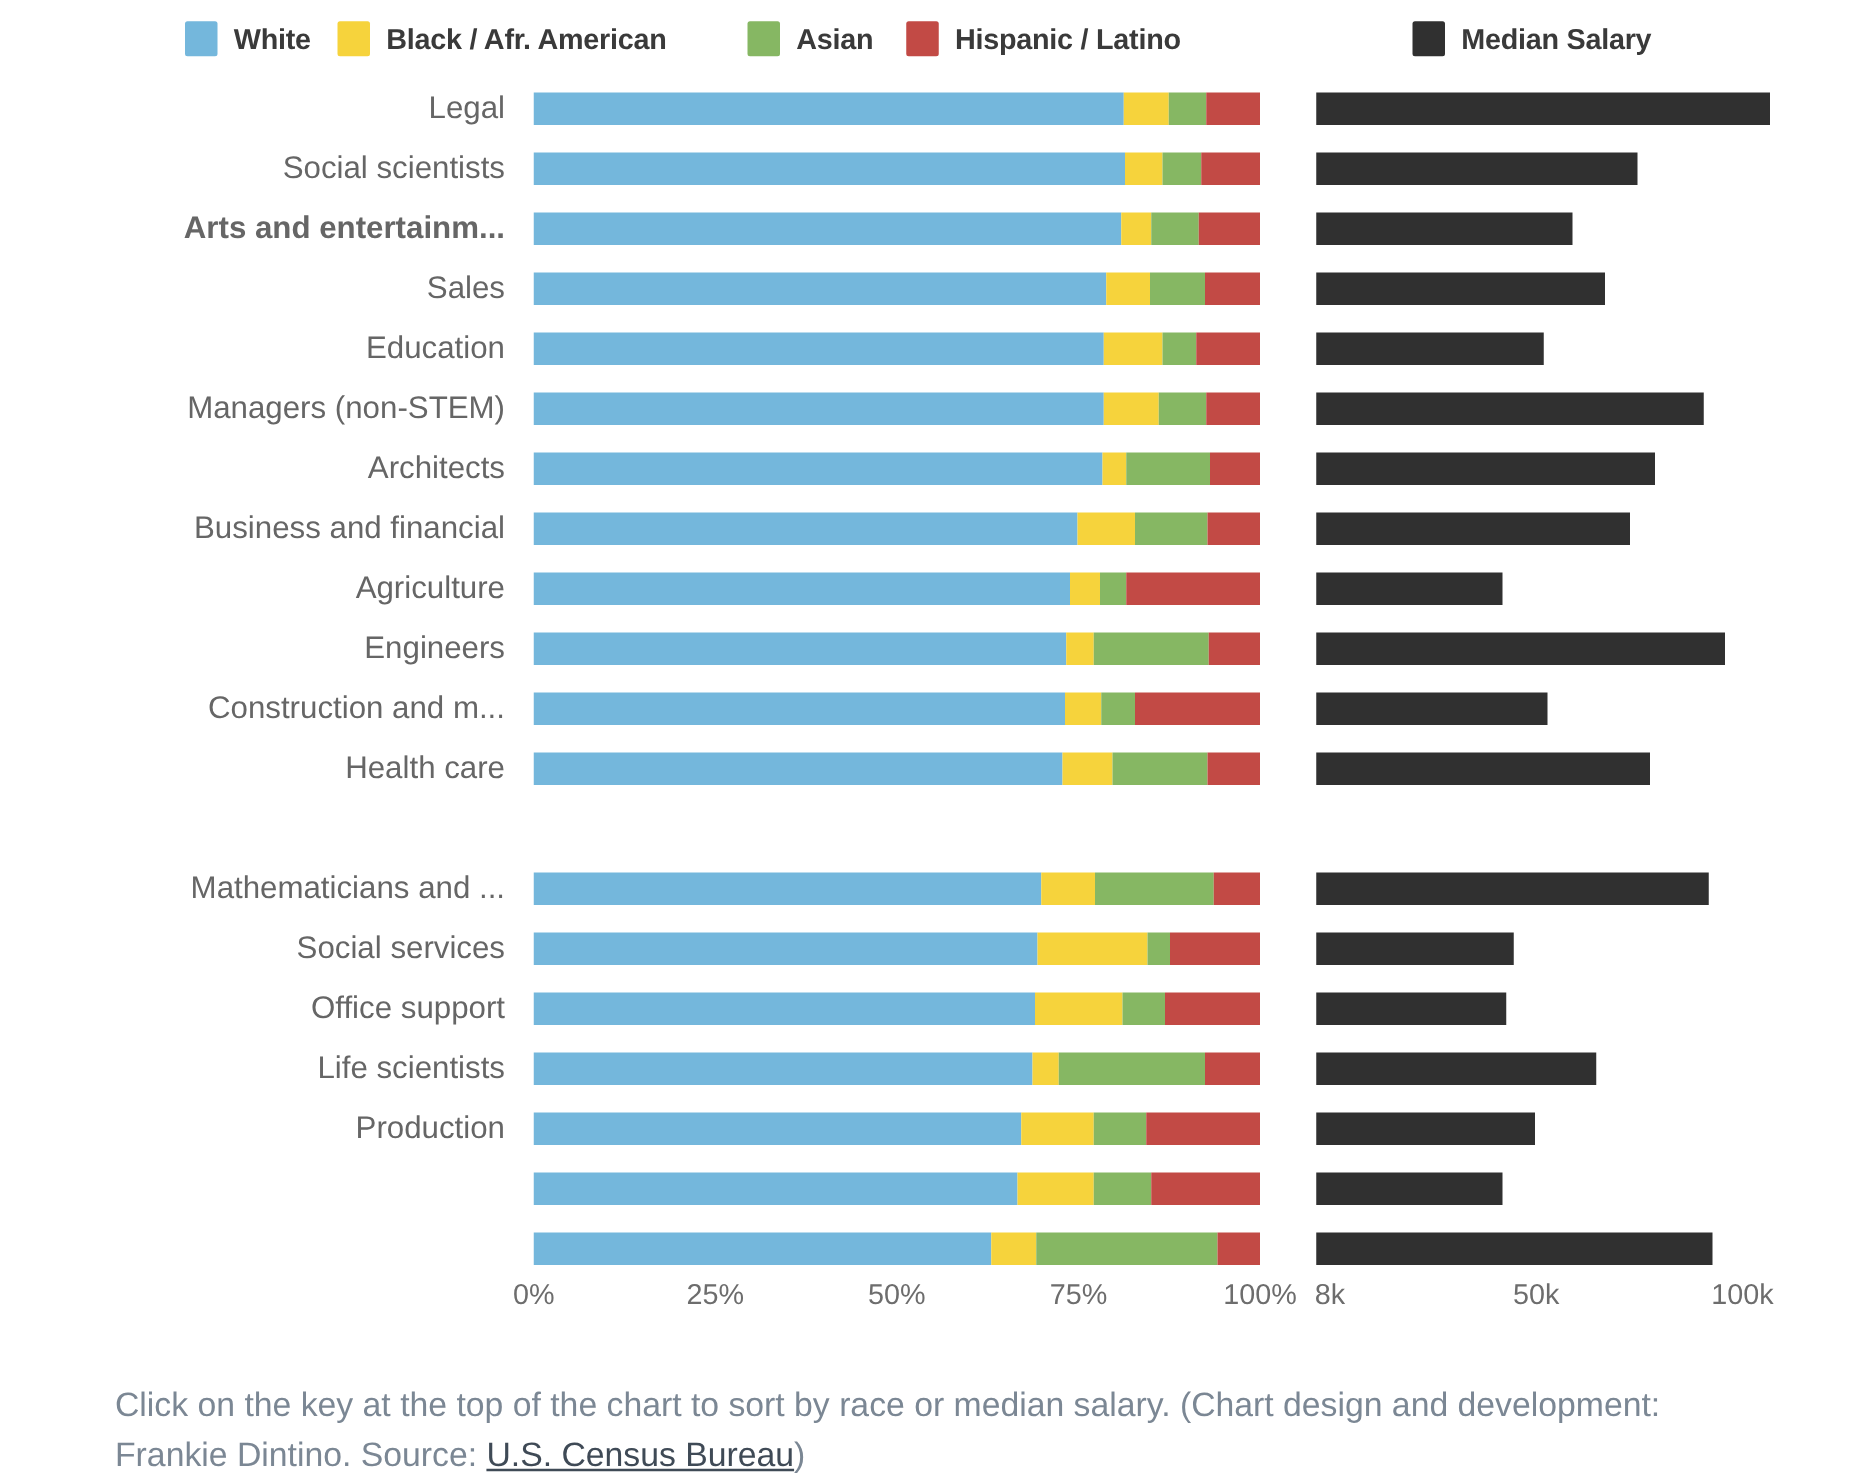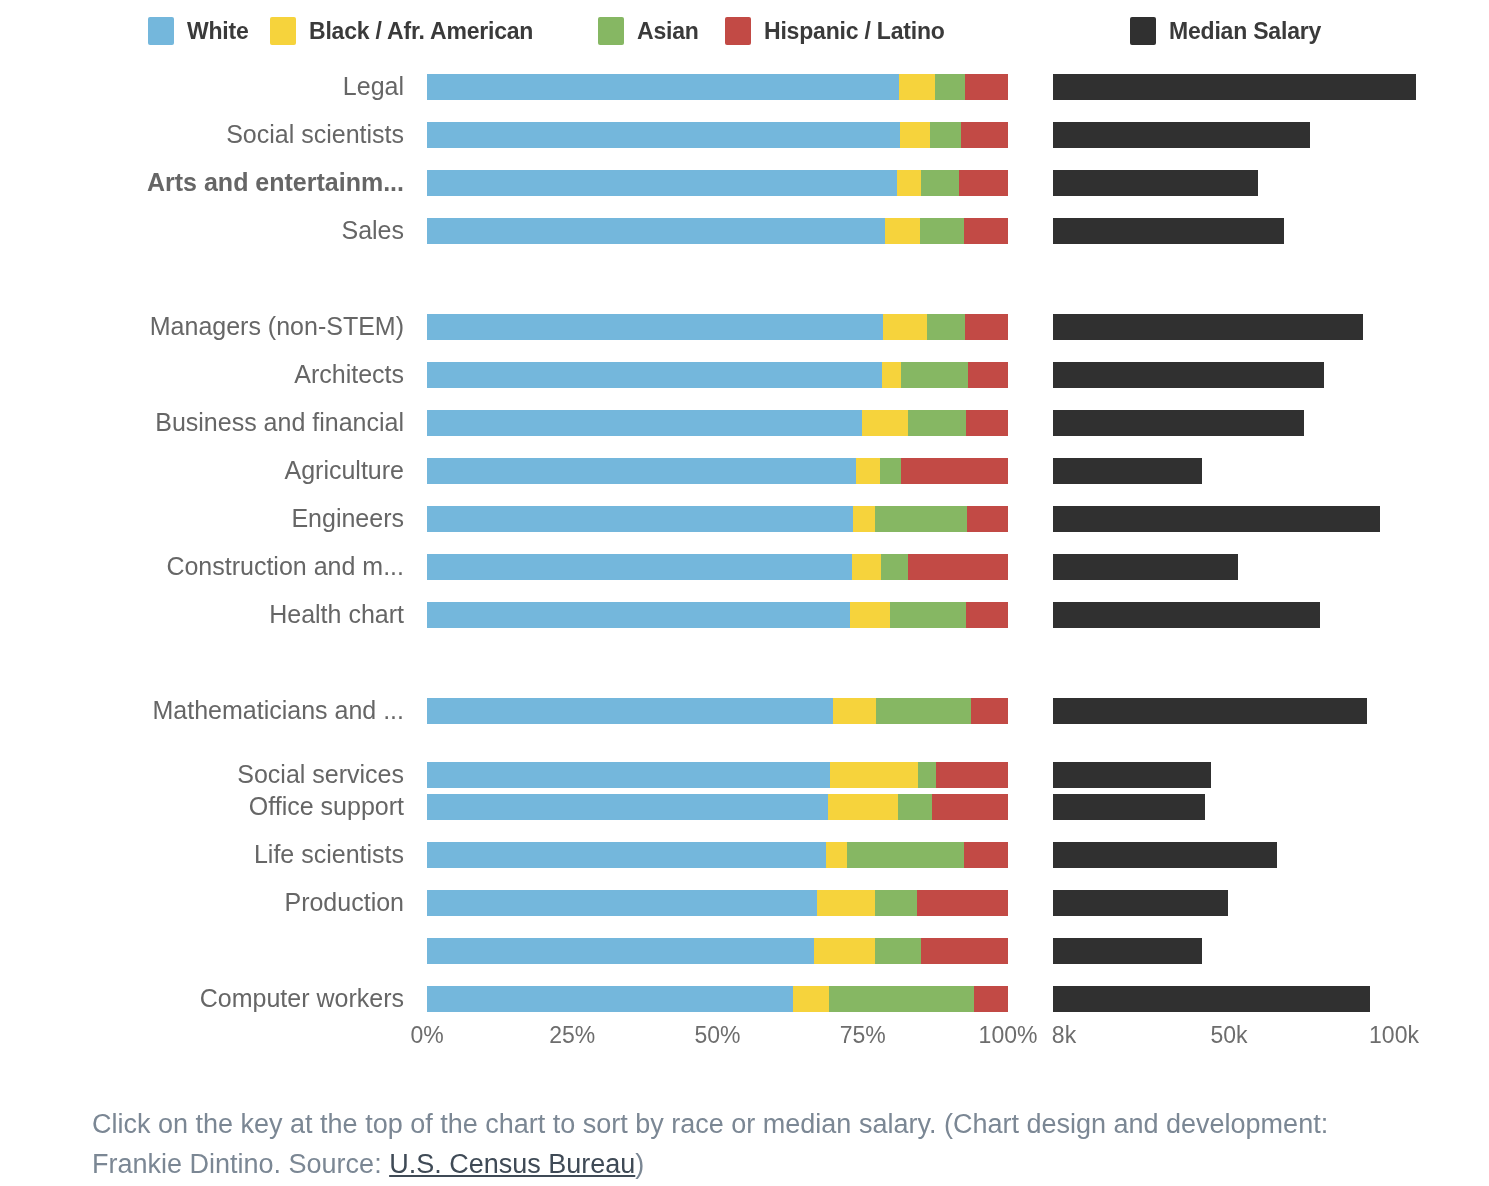--- a/index.html
+++ b/index.html
@@ -179,20 +179,32 @@
       <div class="pct-track">
         <div class="seg" style="left: 0px; width: 457.828px; background: rgb(116, 183, 220);"></div>
         <div class="seg" style="left: 457.828px; width: 34.86px; background: rgb(246, 211, 60);"></div>
         <div class="seg" style="left: 492.688px; width: 44.156px; background: rgb(134, 183, 99);"></div>
         <div class="seg" style="left: 536.844px; width: 44.156px; background: rgb(194, 74, 69);"></div>
       </div>
       <div class="sal-track">
         <div class="sal-bar" style="width: 231px; background: rgb(48, 48, 48);"></div>
       </div>
     </div>
+    <div class="row" style="top: 192px;">
+      <div class="row-label">Education</div>
+      <div class="pct-track">
+        <div class="seg" style="left: 0px; width: 456.085px; background: rgb(116, 183, 220);"></div>
+        <div class="seg" style="left: 456.085px; width: 47.061px; background: rgb(246, 211, 60);"></div>
+        <div class="seg" style="left: 503.146px; width: 26.726px; background: rgb(134, 183, 99);"></div>
+        <div class="seg" style="left: 529.872px; width: 51.128px; background: rgb(194, 74, 69);"></div>
+      </div>
+      <div class="sal-track">
+        <div class="sal-bar" style="width: 181.5px; background: rgb(48, 48, 48);"></div>
+      </div>
+    </div>
     <div class="row" style="top: 240px;">
       <div class="row-label">Managers (non-STEM)</div>
       <div class="pct-track">
         <div class="seg" style="left: 0px; width: 456.085px; background: rgb(116, 183, 220);"></div>
         <div class="seg" style="left: 456.085px; width: 44.156px; background: rgb(246, 211, 60);"></div>
         <div class="seg" style="left: 500.241px; width: 37.765px; background: rgb(134, 183, 99);"></div>
         <div class="seg" style="left: 538.006px; width: 42.994px; background: rgb(194, 74, 69);"></div>
       </div>
       <div class="sal-track">
         <div class="sal-bar" style="width: 310.2px; background: rgb(48, 48, 48);"></div>
@@ -252,21 +264,21 @@
         <div class="seg" style="left: 0px; width: 424.711px; background: rgb(116, 183, 220);"></div>
         <div class="seg" style="left: 424.711px; width: 29.05px; background: rgb(246, 211, 60);"></div>
         <div class="seg" style="left: 453.761px; width: 27.307px; background: rgb(134, 183, 99);"></div>
         <div class="seg" style="left: 481.068px; width: 99.932px; background: rgb(194, 74, 69);"></div>
       </div>
       <div class="sal-track">
         <div class="sal-bar" style="width: 184.8px; background: rgb(48, 48, 48);"></div>
       </div>
     </div>
     <div class="row" style="top: 528px;">
-      <div class="row-label">Health chart</div>
+      <div class="row-label">Health care</div>
       <div class="pct-track">
         <div class="seg" style="left: 0px; width: 422.968px; background: rgb(116, 183, 220);"></div>
         <div class="seg" style="left: 422.968px; width: 40.089px; background: rgb(246, 211, 60);"></div>
         <div class="seg" style="left: 463.057px; width: 76.111px; background: rgb(134, 183, 99);"></div>
         <div class="seg" style="left: 539.168px; width: 41.832px; background: rgb(194, 74, 69);"></div>
       </div>
       <div class="sal-track">
         <div class="sal-bar" style="width: 267.3px; background: rgb(48, 48, 48);"></div>
       </div>
     </div>
@@ -275,21 +287,21 @@
       <div class="pct-track">
         <div class="seg" style="left: 0px; width: 406.119px; background: rgb(116, 183, 220);"></div>
         <div class="seg" style="left: 406.119px; width: 42.994px; background: rgb(246, 211, 60);"></div>
         <div class="seg" style="left: 449.113px; width: 94.703px; background: rgb(134, 183, 99);"></div>
         <div class="seg" style="left: 543.816px; width: 37.184px; background: rgb(194, 74, 69);"></div>
       </div>
       <div class="sal-track">
         <div class="sal-bar" style="width: 313.5px; background: rgb(48, 48, 48);"></div>
       </div>
     </div>
-    <div class="row" style="top: 688px;">
+    <div class="row" style="top: 672px;">
       <div class="row-label">Social services</div>
       <div class="pct-track">
         <div class="seg" style="left: 0px; width: 403.214px; background: rgb(116, 183, 220);"></div>
         <div class="seg" style="left: 403.214px; width: 87.731px; background: rgb(246, 211, 60);"></div>
         <div class="seg" style="left: 490.945px; width: 18.011px; background: rgb(134, 183, 99);"></div>
         <div class="seg" style="left: 508.956px; width: 72.044px; background: rgb(194, 74, 69);"></div>
       </div>
       <div class="sal-track">
         <div class="sal-bar" style="width: 158.4px; background: rgb(48, 48, 48);"></div>
       </div>
@@ -335,21 +347,20 @@
         <div class="seg" style="left: 0px; width: 386.946px; background: rgb(116, 183, 220);"></div>
         <div class="seg" style="left: 386.946px; width: 61.005px; background: rgb(246, 211, 60);"></div>
         <div class="seg" style="left: 447.951px; width: 46.48px; background: rgb(134, 183, 99);"></div>
         <div class="seg" style="left: 494.431px; width: 86.569px; background: rgb(194, 74, 69);"></div>
       </div>
       <div class="sal-track">
         <div class="sal-bar" style="width: 148.5px; background: rgb(48, 48, 48);"></div>
       </div>
     </div>
     <div class="row" style="top: 912px;">
-      <div class="row-label">Computer workers</div>
       <div class="pct-track">
         <div class="seg" style="left: 0px; width: 366.03px; background: rgb(116, 183, 220);"></div>
         <div class="seg" style="left: 366.03px; width: 36.022px; background: rgb(246, 211, 60);"></div>
         <div class="seg" style="left: 402.052px; width: 145.25px; background: rgb(134, 183, 99);"></div>
         <div class="seg" style="left: 547.302px; width: 33.698px; background: rgb(194, 74, 69);"></div>
       </div>
       <div class="sal-track">
         <div class="sal-bar" style="width: 316.8px; background: rgb(48, 48, 48);"></div>
       </div>
     </div>

